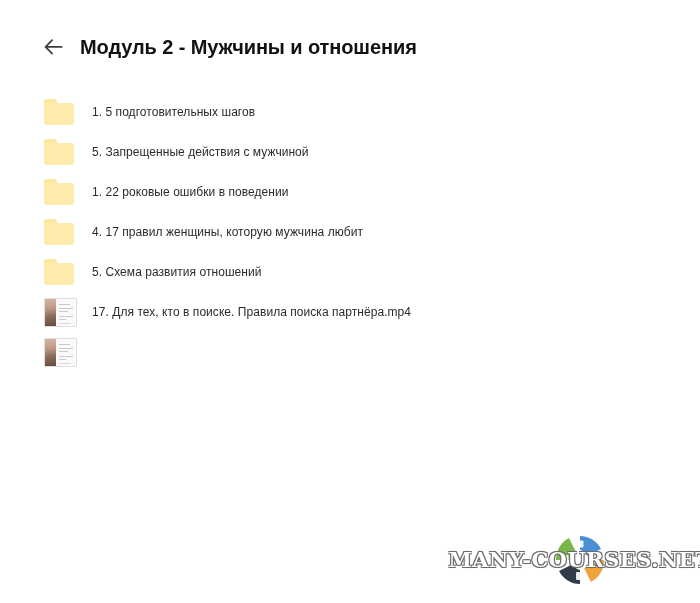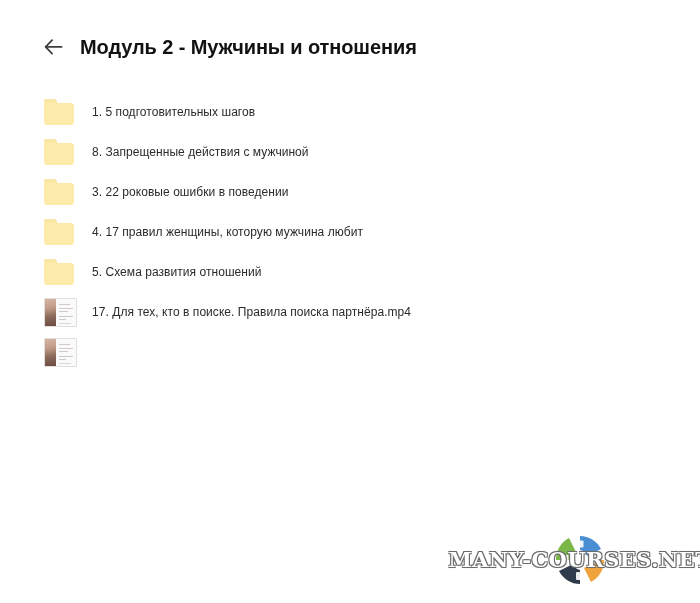--- a/index.html
+++ b/index.html
@@ -214,30 +214,30 @@
       </span>
       <span class="file-label">1. 5 подготовительных шагов</span>
     </li>
     <li class="file-row">
       <span class="icon-slot">
         <span class="folder-icon">
           <span class="tab"></span>
           <span class="body"></span>
         </span>
       </span>
-      <span class="file-label">8. Запрещенные действия с мужчиной</span>
-    </li>
-    <li class="file-row">
-      <span class="icon-slot">
-        <span class="folder-icon">
-          <span class="tab"></span>
-          <span class="body"></span>
-        </span>
-      </span>
-      <span class="file-label">3. 22 роковые ошибки в поведении</span>
+      <span class="file-label">5. Запрещенные действия с мужчиной</span>
+    </li>
+    <li class="file-row">
+      <span class="icon-slot">
+        <span class="folder-icon">
+          <span class="tab"></span>
+          <span class="body"></span>
+        </span>
+      </span>
+      <span class="file-label">1. 22 роковые ошибки в поведении</span>
     </li>
     <li class="file-row">
       <span class="icon-slot">
         <span class="folder-icon">
           <span class="tab"></span>
           <span class="body"></span>
         </span>
       </span>
       <span class="file-label">4. 17 правил женщины, которую мужчина любит</span>
     </li>

